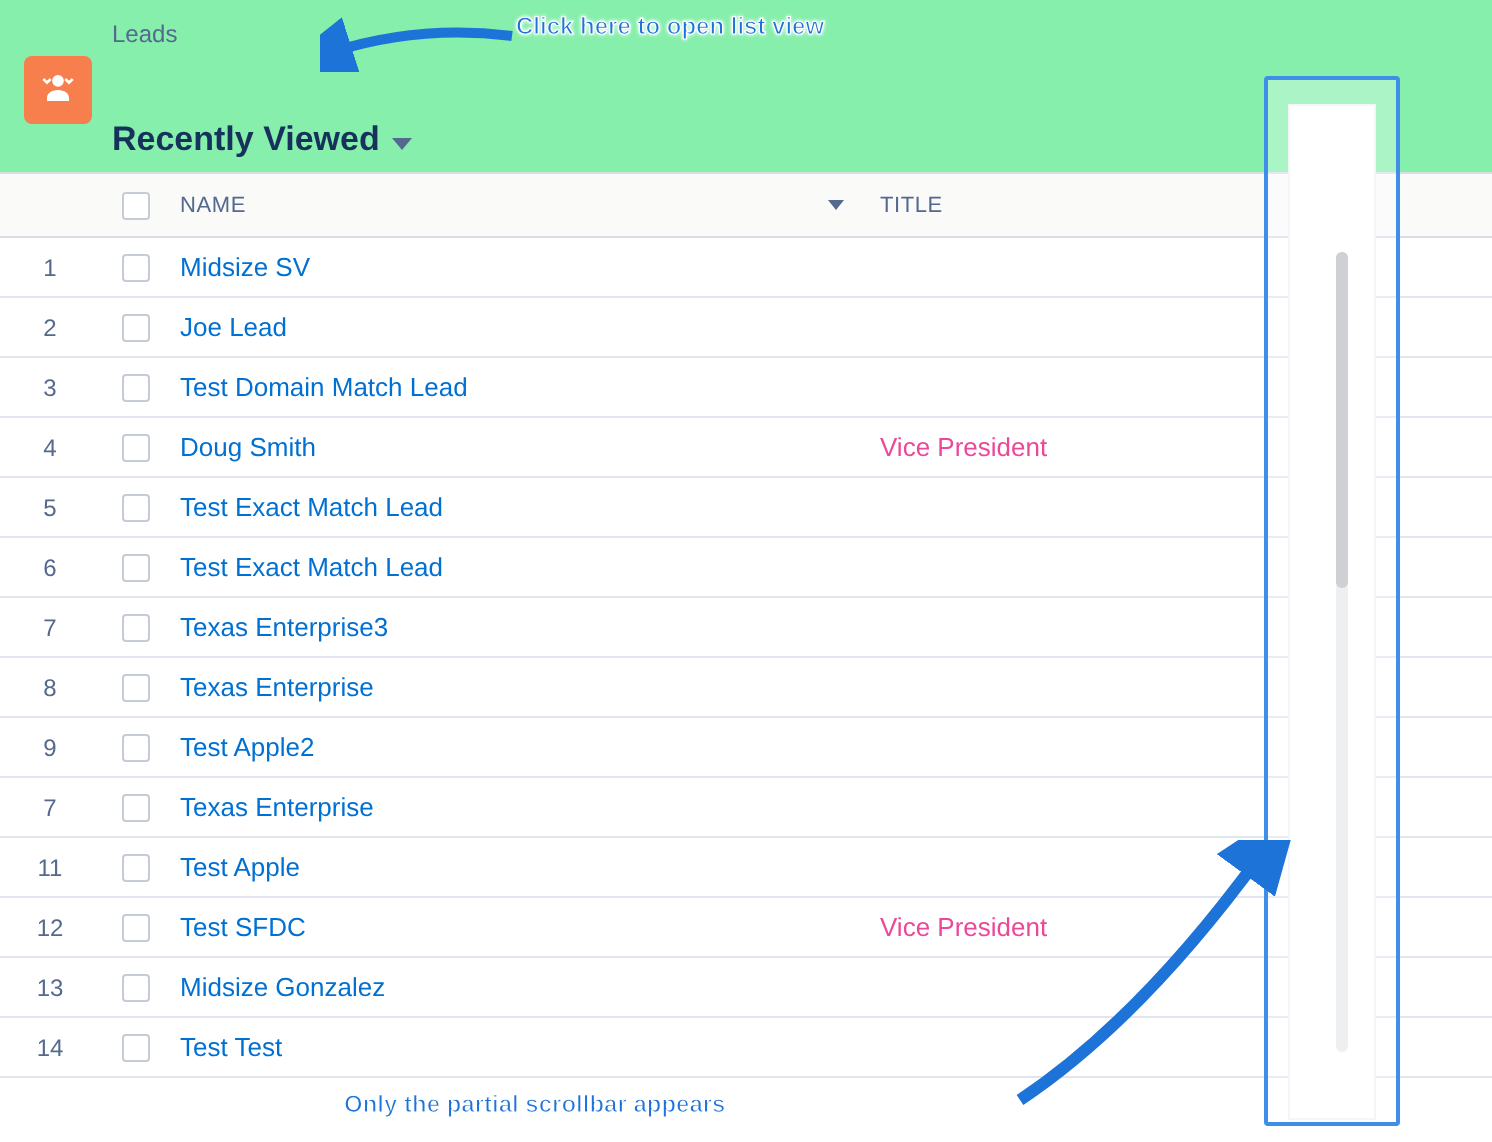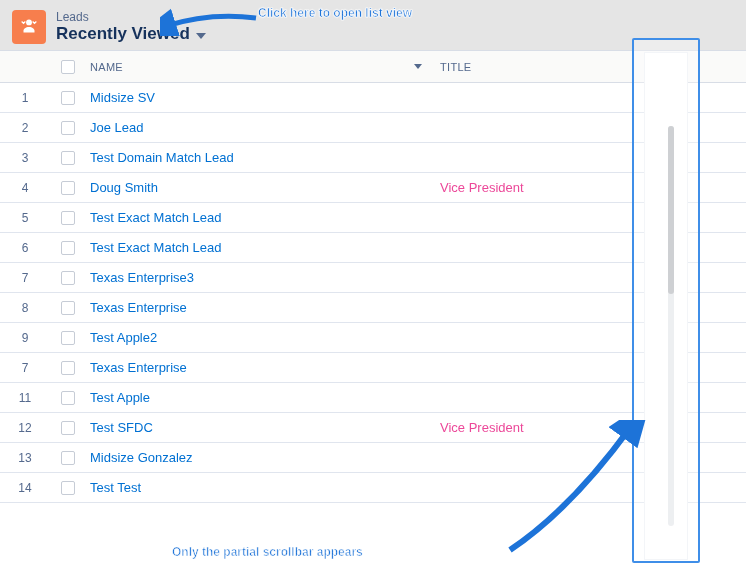--- a/index.html
+++ b/index.html
@@ -7,21 +7,21 @@
     font-family: -apple-system, BlinkMacSystemFont, "Segoe UI", Arial, sans-serif;
     font-size: 13px;
     color: #333;
     background: #fff;
     width: 746px;
     height: 571px;
     overflow: hidden;
     position: relative;
   }
   .header {
-    background: #e5e5e5;
+    background: #86efac;
     padding: 10px 12px 6px 12px;
     border-bottom: 1px solid #d8dde6;
   }
   .header-top {
     display: flex;
     align-items: center;
     gap: 10px;
   }
   .icon-tile {
     width: 34px;
@@ -29,21 +29,21 @@
     background: #f77e4d;
     border-radius: 4px;
     display: flex;
     align-items: center;
     justify-content: center;
     flex-shrink: 0;
   }
   .icon-tile svg { width: 22px; height: 22px; fill: #fff; }
   .title-block { display: flex; flex-direction: column; }
   .object-label { font-size: 12px; color: #54698d; }
-  .view-row { display: flex; align-items: center; gap: 6px; }
+  .view-row { display: flex; align-items: center; gap: 6px; margin-top: 36px; }
   .view-name { font-size: 17px; font-weight: 700; color: #16325c; }
   .caret { width: 0; height: 0; border-left: 5px solid transparent; border-right: 5px solid transparent; border-top: 6px solid #54698d; margin-top: 3px; }
   .status-line { margin-top: 14px; font-size: 12px; color: #54698d; }
   .table-wrap { position: relative; }
   .thead {
     display: flex;
     align-items: center;
     border-bottom: 1px solid #d8dde6;
     height: 32px;
     font-size: 11px;

